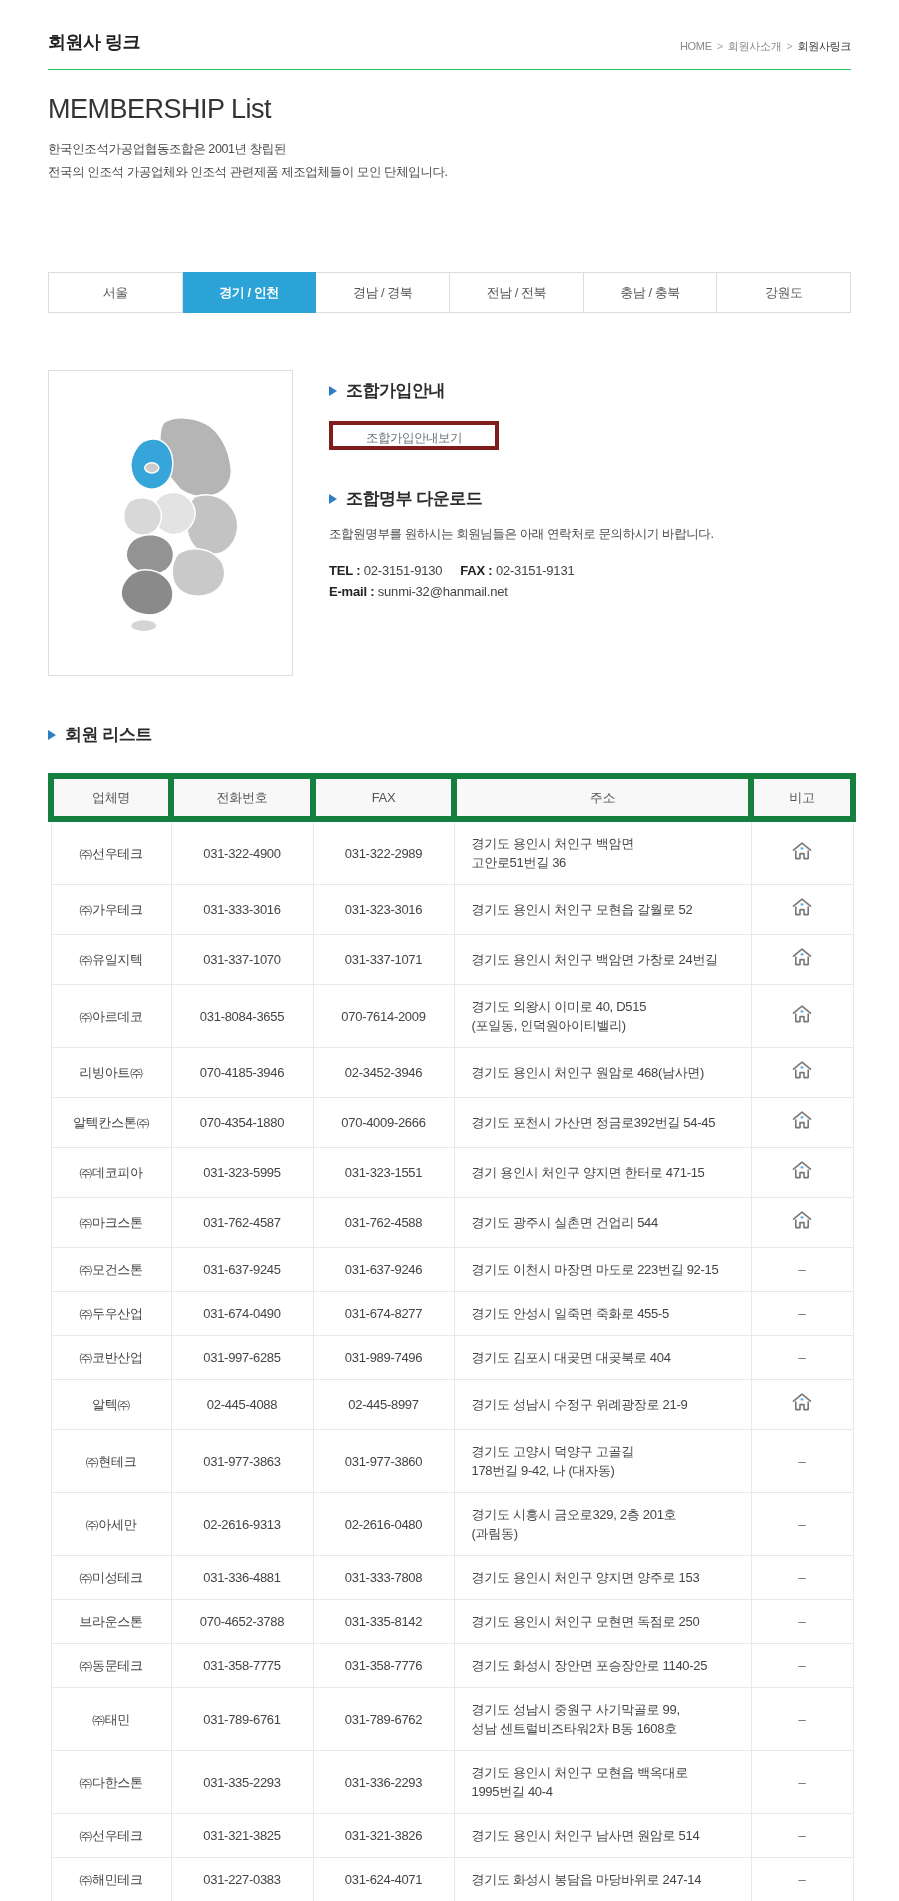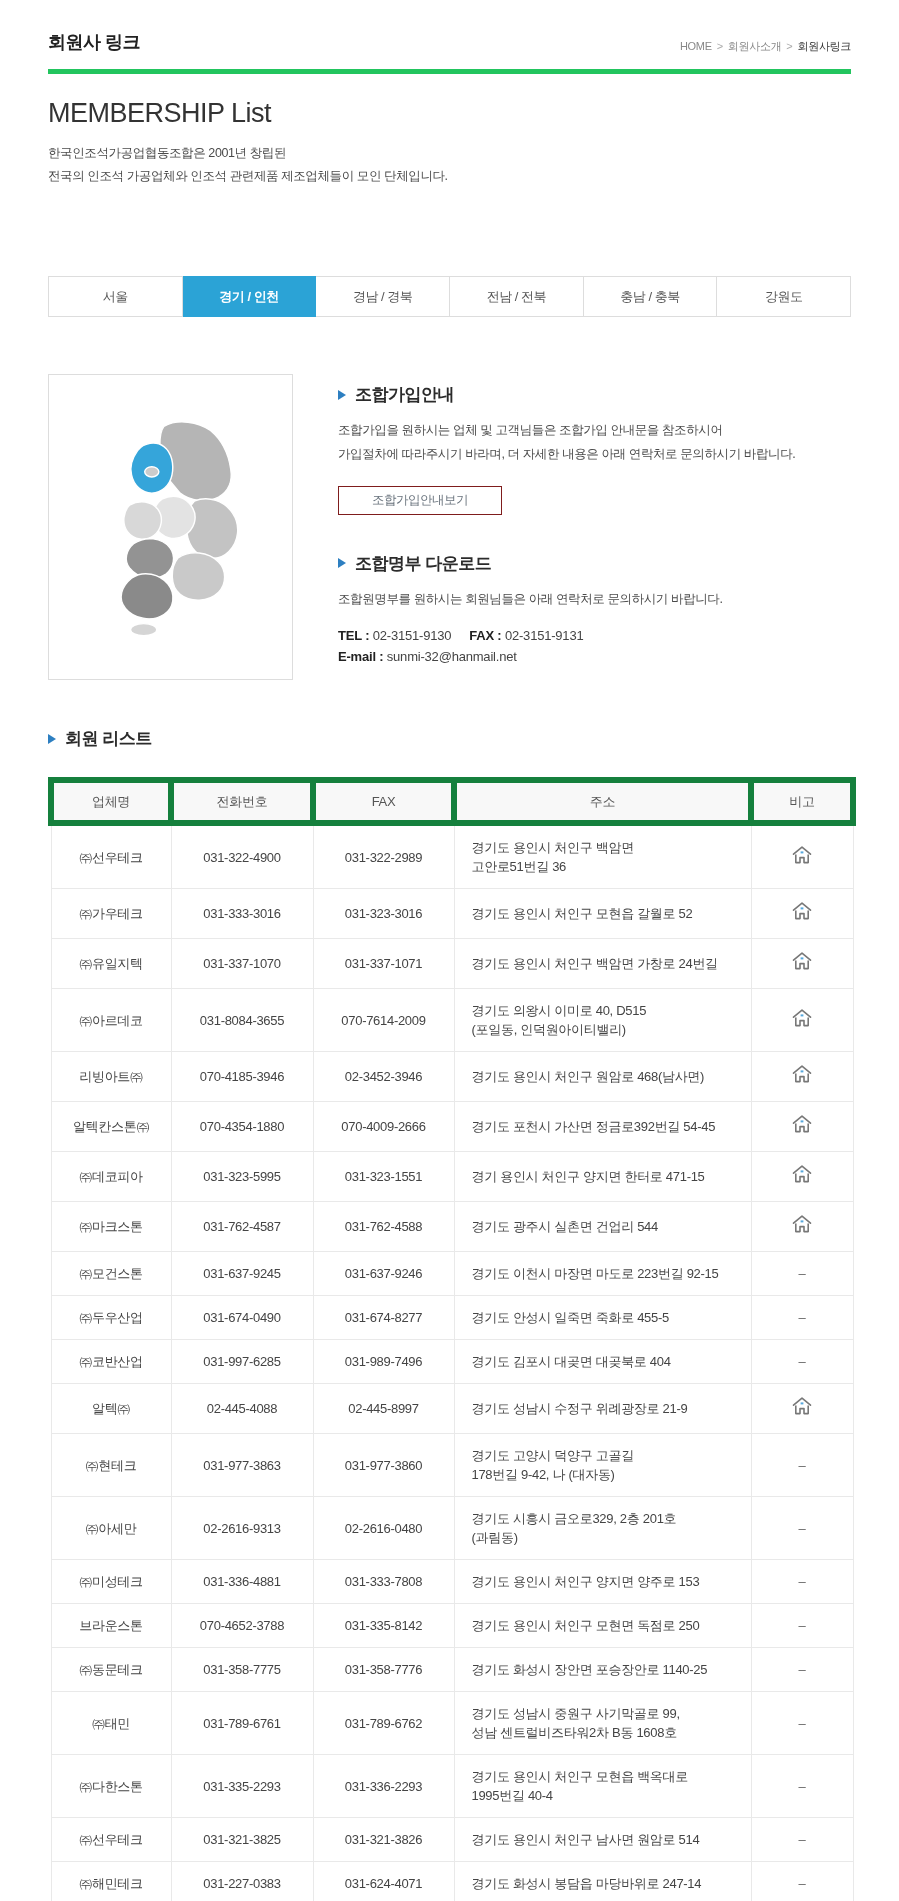--- a/index.html
+++ b/index.html
@@ -3,51 +3,51 @@
 <meta charset="utf-8">
 <style>
   * { margin:0; padding:0; box-sizing:border-box; }
   html,body { background:#fff; }
   body { font-family:"Liberation Sans","DejaVu Sans",sans-serif; color:#333; }
   .page { width:899px; height:1901px; margin:0 auto; background:#fff; overflow:hidden; }
   .container { padding:0 48px; }
 
   
   .page-header { display:flex; justify-content:space-between; align-items:flex-end;
-                 padding-top:30px; padding-bottom:15px; border-bottom:5px solid #22c55e; }
+                 padding-top:30px; padding-bottom:15px; border-bottom:1px solid #22c55e; }
   .page-title { font-size:18px; font-weight:bold; color:#222; letter-spacing:-0.5px; }
   .breadcrumb { font-size:11px; color:#999; letter-spacing:-0.3px; }
   .breadcrumb .sep { margin:0 5px; color:#aaa; }
   .crumb { color:#888; text-decoration:none; cursor:pointer; }
   .crumb.current { color:#333; font-weight:normal; }
 
   
   .membership-title { margin-top:24px; font-size:27px; font-weight:400; color:#333; letter-spacing:-0.5px; }
   .membership-desc { margin-top:13px; font-size:12.5px; color:#4a4a4a; line-height:1.85; letter-spacing:-0.4px; }
 
   
   .tabs { display:flex; margin-top:56px; }
   .tab { flex:1; height:41px; line-height:40px; text-align:center; font-size:13px; color:#555;
          letter-spacing:-0.5px; border:1px solid #ddd; border-left:none; background:#fff; cursor:pointer;margin-top:32px; }
   .tab:first-child { border-left:1px solid #ddd; }
   .tab.active { background:#2ba3d6; border-color:#2ba3d6; color:#fff; font-weight:bold; }
 
   
-  .intro-section { display:flex; margin-top:57px;gap:9px; }
+  .intro-section { display:flex; margin-top:57px; }
   .map-box { width:245px; height:306px; border:1px solid #ddd; flex:none;
              display:flex; align-items:center; justify-content:center; }
   .guide-col { flex:1; padding-left:36px; padding-top:9px; }
 
   .sec-heading { display:flex; align-items:center; font-size:17px; font-weight:bold; color:#2b2b2b; letter-spacing:-0.5px; }
   .arrow { width:0; height:0; border-left:8px solid #2d7fc1; border-top:5px solid transparent;
            border-bottom:5px solid transparent; margin-right:9px; flex:none; }
 
   .guide-text { margin-top:13px; font-size:12.5px; color:#4a4a4a; line-height:1.9; letter-spacing:-0.4px; }
   .guide-btn { display:inline-block; margin-top:19px; padding:0 33px; height:29px; line-height:27px;
-               border:1px solid #7f1d1d; background:#fff; font-size:12.5px; color:#68727c;
+               border:4px solid #7f1d1d; background:#fff; font-size:12.5px; color:#68727c;
                letter-spacing:-0.5px; cursor:pointer; }
 
   .download-block { margin-top:37px; }
   .contact { margin-top:13px; font-size:13px; color:#444; line-height:1.65; letter-spacing:-0.2px; }
   .contact b { color:#222; }
   .contact .gap { display:inline-block; width:18px; }
 
   
   .member-section { margin-top:47px; }
   .member-table { width:100%; margin-top:27px; border-collapse:collapse; table-layout:fixed; }
@@ -107,24 +107,20 @@
             <ellipse cx="66" cy="55" rx="7" ry="5" fill="#cccccc"></ellipse>
             <ellipse cx="58" cy="211" rx="13" ry="6" fill="#d5d5d5"></ellipse>
           </g>
         </svg>
       </div>
 
       <div class="guide-col">
         <div class="sec-heading">
           <span class="arrow"></span>
           <span>조합가입안내</span>
-        </div>
-        <div class="guide-text">
-          <div>조합가입을 원하시는 업체 및 고객님들은 조합가입 안내문을 참조하시어</div>
-          <div>가입절차에 따라주시기 바라며, 더 자세한 내용은 아래 연락처로 문의하시기 바랍니다.</div>
         </div>
         <button class="guide-btn">조합가입안내보기</button>
 
         <div class="download-block">
           <div class="sec-heading">
             <span class="arrow"></span>
             <span>조합명부 다운로드</span>
           </div>
           <div class="guide-text">조합원명부를 원하시는 회원님들은 아래 연락처로 문의하시기 바랍니다.</div>
           <div class="contact">

